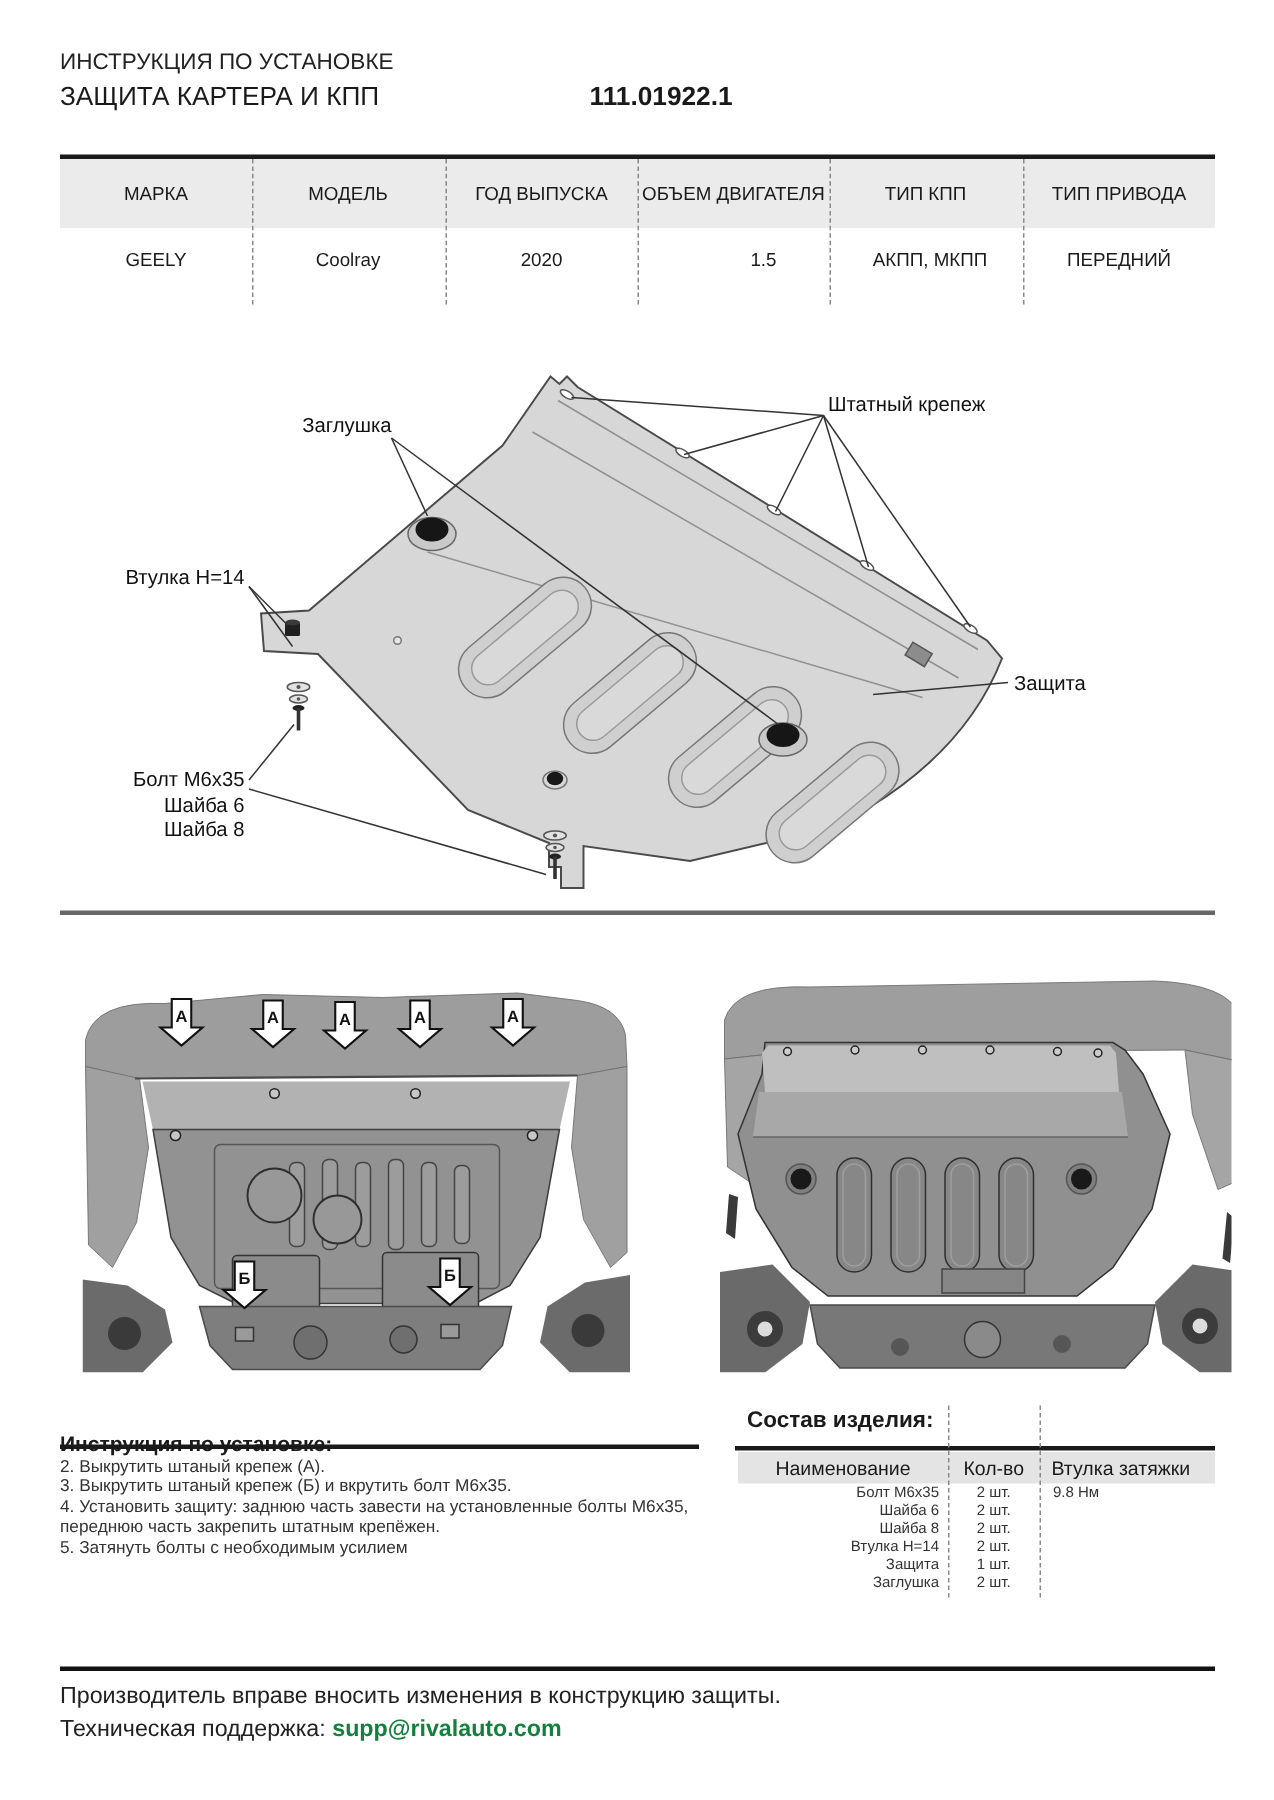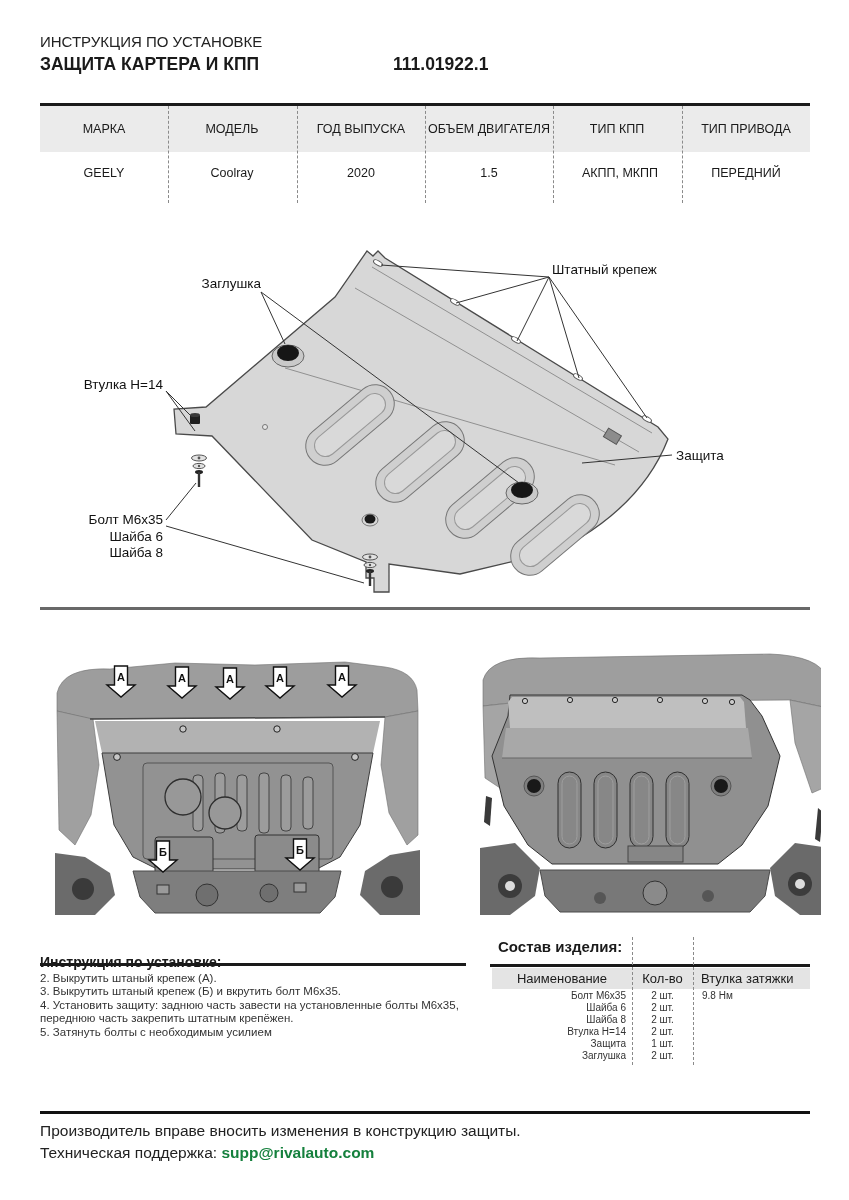--- a/index.html
+++ b/index.html
@@ -1,21 +1,21 @@
 <!DOCTYPE html>
 <html><head>
 <meta charset="utf-8">
 <style>
   html,body{margin:0;padding:0;background:#fff;}
   .page{position:relative;width:821px;height:1200px;background:#fff;overflow:hidden;
         font-family:"Liberation Sans",sans-serif;color:#1a1a1a;}
   .abs{position:absolute;}
   
   .hdr-sub{left:40px;top:33px;font-size:15px;color:#222;}
-  .hdr-title{left:40px;top:54px;font-size:17.5px;font-weight:bold;}
+  .hdr-title{left:40px;top:54px;font-size:17.5px;font-weight:normal;}
   .hdr-part{left:393px;top:54px;font-size:17.5px;font-weight:bold;}
   
   .spec-rule{left:40px;top:103px;width:770px;height:3px;background:#1a1a1a;}
   .spec-head-bg{left:40px;top:106px;width:770px;height:46px;background:#ebebeb;}
   .spec-h{top:106px;height:46px;width:128px;display:flex;align-items:center;justify-content:center;
           text-align:right;font-size:12.5px;line-height:14px;}
   .spec-v{top:158px;height:30px;width:128px;display:flex;align-items:center;justify-content:center;
           font-size:12.5px;}
   .spec-sep{top:106px;height:97px;width:0;border-left:1.5px dashed #8a8a8a;}
   
@@ -66,21 +66,21 @@
     <div class="abs spec-h" style="left:40px">МАРКА</div>
     <div class="abs spec-h" style="left:168px">МОДЕЛЬ</div>
     <div class="abs spec-h" style="left:297px">ГОД ВЫПУСКА</div>
     <div class="abs spec-h" style="left:425px">ОБЪЕМ ДВИГАТЕЛЯ</div>
     <div class="abs spec-h" style="left:553px">ТИП КПП</div>
     <div class="abs spec-h" style="left:682px">ТИП ПРИВОДА</div>
 
     <div class="abs spec-v" style="left:40px">GEELY</div>
     <div class="abs spec-v" style="left:168px">Coolray</div>
     <div class="abs spec-v" style="left:297px">2020</div>
-    <div class="abs spec-v" style="left:425px">1.5</div>
+    <div class="abs spec-v" style="left:445px">1.5</div>
     <div class="abs spec-v" style="left:556px">АКПП, МКПП</div>
     <div class="abs spec-v" style="left:682px">ПЕРЕДНИЙ</div>
 
     <div class="abs spec-sep" style="left:168px"></div>
     <div class="abs spec-sep" style="left:297px"></div>
     <div class="abs spec-sep" style="left:425px"></div>
     <div class="abs spec-sep" style="left:553px"></div>
     <div class="abs spec-sep" style="left:682px"></div>
   </div>
 

